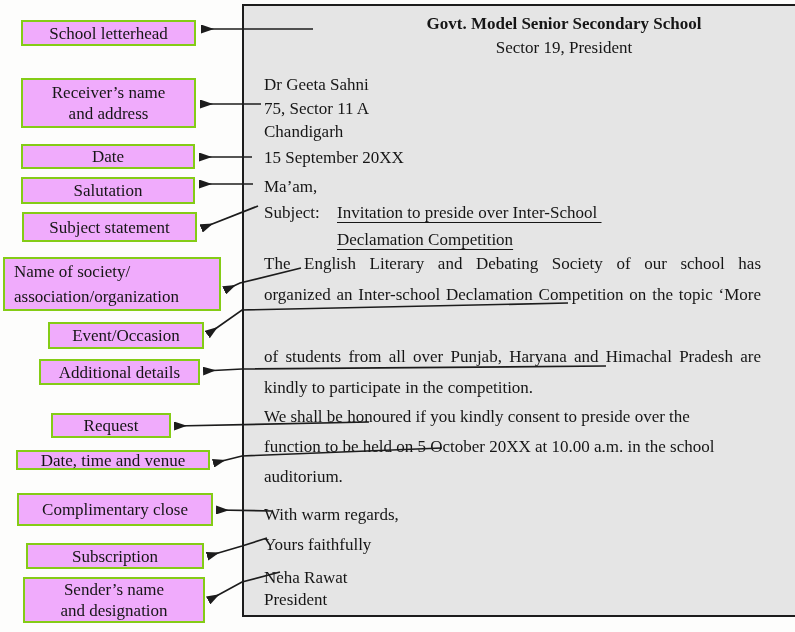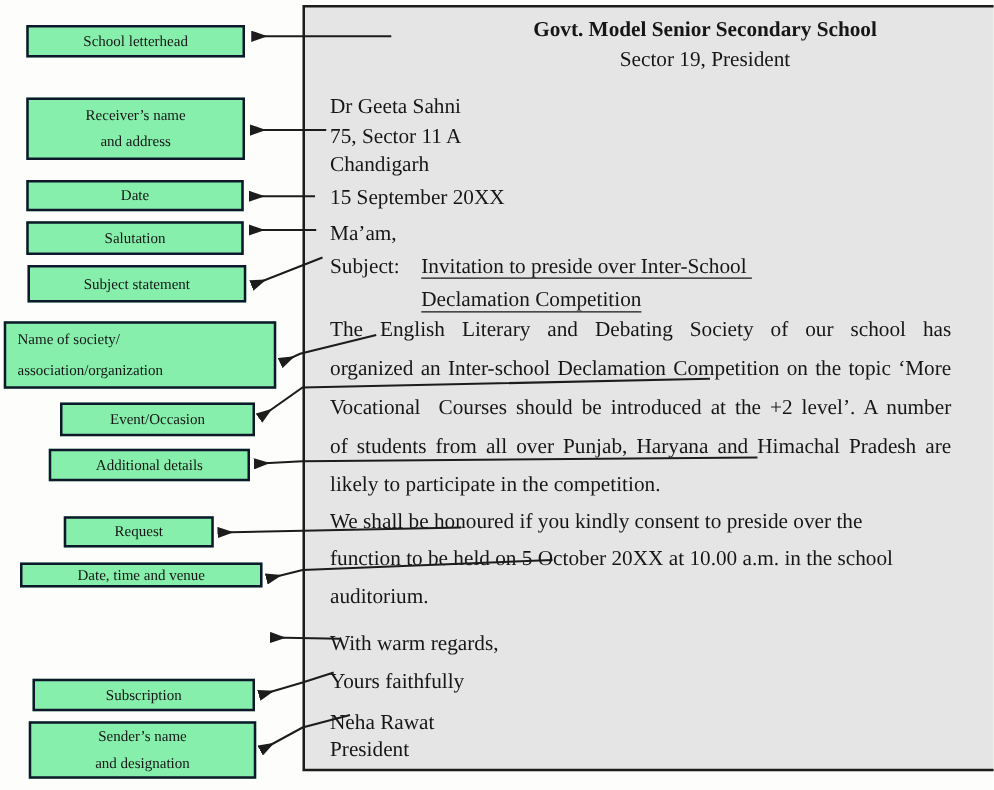--- a/index.html
+++ b/index.html
@@ -3,23 +3,23 @@
 <meta charset="utf-8">
 <style>
   html,body{margin:0;padding:0;background:#ffffff;}
   #canvas{
     position:relative;width:795px;height:632px;background:#fdfdfc;
     font-family:"Liberation Serif","DejaVu Serif",serif;color:#161616;
     overflow:hidden;
   }
   
   .lbl{
-    position:absolute;border:2px solid #0f172a;background:#86efac;
+    position:absolute;border:2px solid #84cc16;background:#f0abfc;
     display:flex;flex-direction:column;justify-content:center;align-items:center;
-    text-align:center;font-size:12px;line-height:21px;box-sizing:border-box;
+    text-align:center;font-size:17px;line-height:21px;box-sizing:border-box;
   }
   .lbl.left-align{align-items:flex-start;text-align:left;padding-left:9px;}
   
   #letter{
     position:absolute;left:242px;top:4px;width:644px;height:613px;
     border:2px solid #1c1c1c;background:#e5e5e5;box-sizing:border-box;
   }
   .lline{position:absolute;font-size:17px;white-space:pre;}
   .center{left:0;width:100%;text-align:center;}
   .bold{font-weight:bold;}
@@ -69,20 +69,23 @@
   </div>
 
   <div class="lbl" style="left:51px;top:413px;width:120px;height:25px">
     <span>Request</span>
   </div>
 
   <div class="lbl" style="left:16px;top:450px;width:194px;height:20px">
     <span>Date, time and venue</span>
   </div>
 
+  <div class="lbl" style="left:17px;top:493px;width:196px;height:33px">
+    <span>Complimentary close</span>
+  </div>
 
   <div class="lbl" style="left:26px;top:543px;width:178px;height:26px">
     <span>Subscription</span>
   </div>
 
   <div class="lbl" style="left:23px;top:577px;width:182px;height:46px">
     <span>Sender’s name</span>
     <span>and designation</span>
   </div>
 
@@ -97,23 +100,22 @@
 
     <div class="lline" style="left:20px;top:142px">15 September 20XX</div>
     <div class="lline" style="left:20px;top:171px">Ma’am,</div>
 
     <div class="lline" style="left:20px;top:197px">Subject:</div>
     <div class="lline u" style="left:93px;top:197px">Invitation to preside over Inter-School </div>
     <div class="lline u" style="left:93px;top:224px">Declamation Competition</div>
 
     <div class="pline j" style="top:248px">The English Literary and Debating Society of our school has</div>
     <div class="pline j" style="top:279px">organized an Inter-school Declamation Competition on the topic ‘More</div>
-    <div class="pline j" style="top:310px">Vocational  Courses should be introduced at the +2 level’. A number</div>
     <div class="pline j" style="top:341px">of students from all over Punjab, Haryana and Himachal Pradesh are</div>
-    <div class="pline" style="top:372px">likely to participate in the competition.</div>
+    <div class="pline" style="top:372px">kindly to participate in the competition.</div>
 
     <div class="pline" style="top:401px">We shall be honoured if you kindly consent to preside over the</div>
     <div class="pline" style="top:431px">function to be held on 5 October 20XX at 10.00 a.m. in the school</div>
     <div class="pline" style="top:461px">auditorium.</div>
 
     <div class="lline" style="left:20px;top:499px">With warm regards,</div>
     <div class="lline" style="left:20px;top:529px">Yours faithfully</div>
     <div class="lline" style="left:20px;top:562px">Neha Rawat</div>
     <div class="lline" style="left:20px;top:584px">President</div>
   </div>

